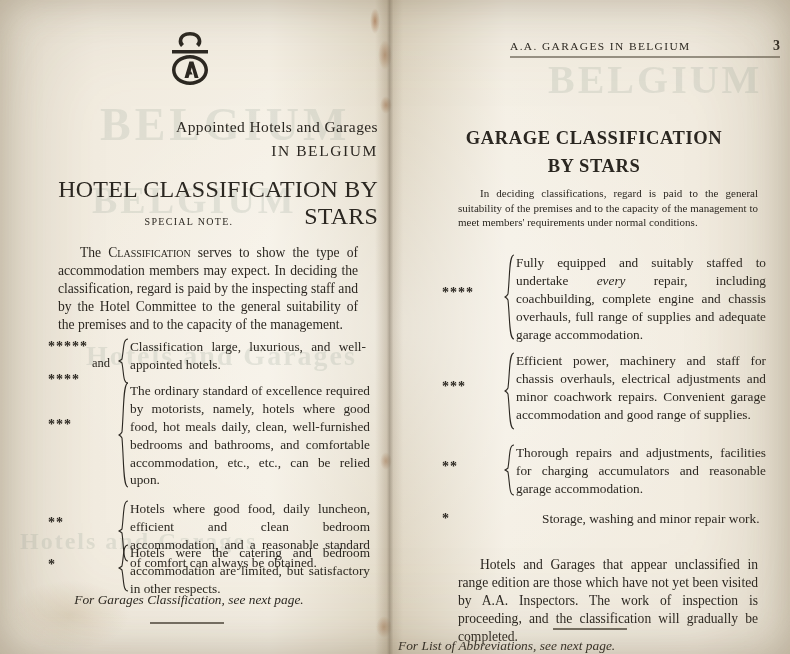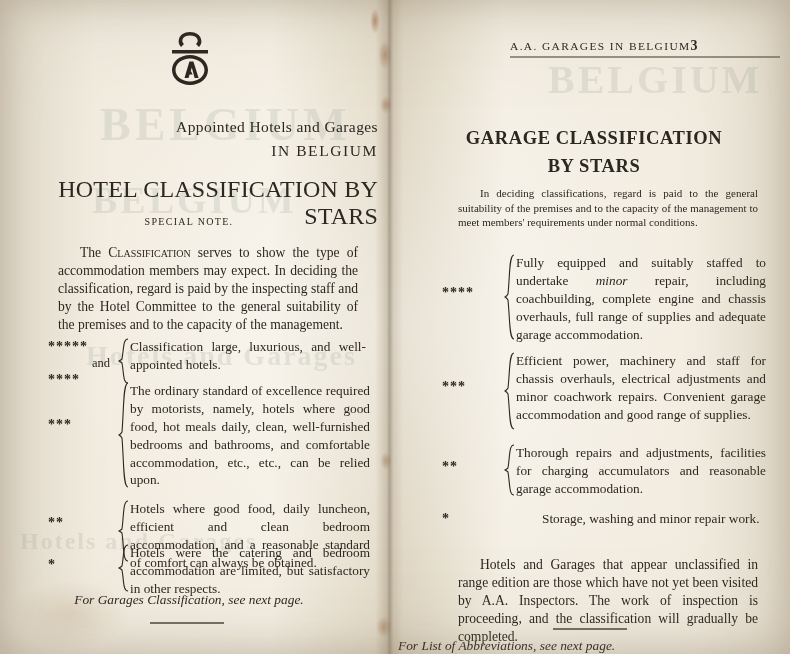--- a/index.html
+++ b/index.html
@@ -86,21 +86,21 @@
     font-style:italic;font-size:13.4px;
   }
   .rule{
     position:absolute;height:2px;background:#4a4337;opacity:.75;
   }
   #l-rule{left:150px;top:622px;width:74px;}
 
   
   #r-header{
     position:absolute;left:112px;top:38px;width:270px;
-    display:flex;align-items:baseline;
+    display:flex;justify-content:space-between;align-items:baseline;
     font-size:11.4px;letter-spacing:1.4px;
   }
   #r-header .pg{font-size:14px;font-weight:bold;letter-spacing:0;}
   #r-rule-top{left:112px;top:56px;width:270px;height:1.5px;background:#5a5345;opacity:.6;position:absolute;}
 
   .r-title{position:absolute;left:0;right:0;text-align:center;font-weight:bold;}
   #garageclass{top:128px;font-size:18.5px;letter-spacing:.6px;}
   #bystars{top:156px;font-size:18.5px;letter-spacing:.6px;}
 
   #r-para{
@@ -240,21 +240,21 @@
       <span class="ind">In deciding classifications, regard is paid to the general suitability of the premises and to the capacity of the management to meet members' requirements under normal conditions.</span>
     </div>
 
     <div class="row" id="r4" style="top: 254px;">
       <div class="stars" style="padding-top:30px;width:62px;">****</div>
       <div class="brace">
         <svg width="12" height="86" viewBox="0 0 12 86">
             <path d="M10 1 C5 1 6 21 4 40 C3 42 2 42.5 1 43 C2 43.5 3 44 4 46 C6 65 5 85 10 85" fill="none" stroke="#2b2721" stroke-width="1.1"></path>
           </svg>
       </div>
-      <div class="rowtext"><span>Fully equipped and suitably staffed to undertake </span><span style="font-style:italic">minor</span><span> repair, including coachbuilding, complete engine and chassis overhauls, full range of supplies and adequate garage accommodation.</span></div>
+      <div class="rowtext"><span>Fully equipped and suitably staffed to undertake </span><span style="font-style:italic">every</span><span> repair, including coachbuilding, complete engine and chassis overhauls, full range of supplies and adequate garage accommodation.</span></div>
     </div>
 
     <div class="row" id="r3" style="top: 352px;">
       <div class="stars" style="padding-top:26px;width:62px;">***</div>
       <div class="brace">
         <svg width="12" height="78" viewBox="0 0 12 78">
             <path d="M10 1 C5 1 6 19 4 36 C3 38 2 38.5 1 39 C2 39.5 3 40 4 42 C6 59 5 77 10 77" fill="none" stroke="#2b2721" stroke-width="1.1"></path>
           </svg>
       </div>
       <div class="rowtext">Efficient power, machinery and staff for chassis overhauls, electrical adjustments and minor coachwork repairs.  Convenient garage accommodation and good range of supplies.</div>

